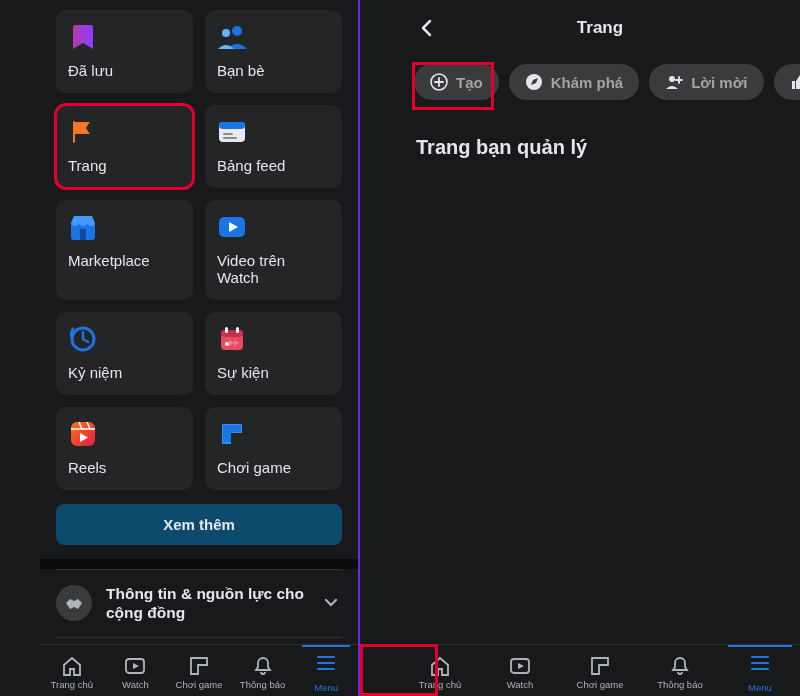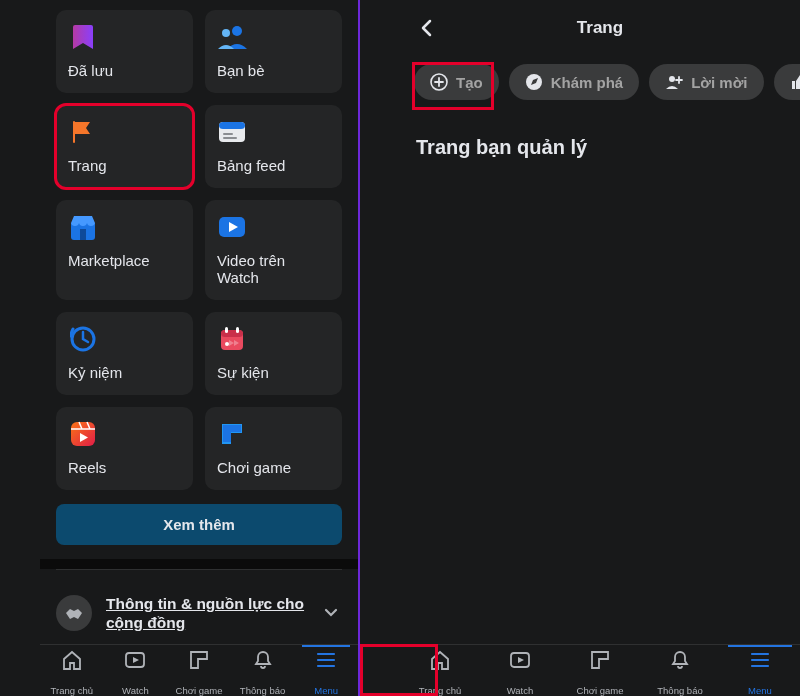--- a/index.html
+++ b/index.html
@@ -38,24 +38,23 @@
     padding: 12px 0;
     font-size: 15px;
     font-weight: 600;
     color: #e4e6eb;
     cursor: pointer;
   }
 
   .divider { height: 10px; background: #0b0b0b; margin: 14px -16px 0 -16px; }
   .accordion {
     display: flex; align-items: center;
-    padding: 24px 0;
+    padding: 14px 0;
     gap: 14px;
     border-top: 1px solid #2f3031;
-    text-decoration: underline;
   }
   .accordion:first-of-type { border-top: none; }
   .accordion .acc-icon {
     width: 36px; height: 36px; border-radius: 50%;
     background: #3a3b3c;
     display: flex; align-items:center; justify-content:center;
     flex-shrink: 0;
   }
   .accordion .acc-label { flex: 1; font-size: 15.5px; font-weight: 600; line-height: 1.25; }
   .accordion .chev { color: #b0b3b8; font-size: 14px; padding-right: 4px; }
@@ -93,21 +92,21 @@
 
   
   .tabbar {
     height: 52px;
     background: #18191a;
     border-top: 1px solid #2f3031;
     display:flex;
     margin-top:auto;
   }
   .tab {
-    flex:1; display:flex; flex-direction:column; align-items:center; justify-content:space-between;
+    flex:1; display:flex; flex-direction:column; align-items:center; justify-content:center;
     gap:2px;
     color:#b0b3b8;
     cursor:pointer;
     position:relative;
     padding-top: 4px;
   }
   .tab.active { color:#2374e1;gap:8px; }
   .tab.active::before {
     content:""; position:absolute; top:0; left:8px; right:8px; height:2px;
     background:#2374e1;

